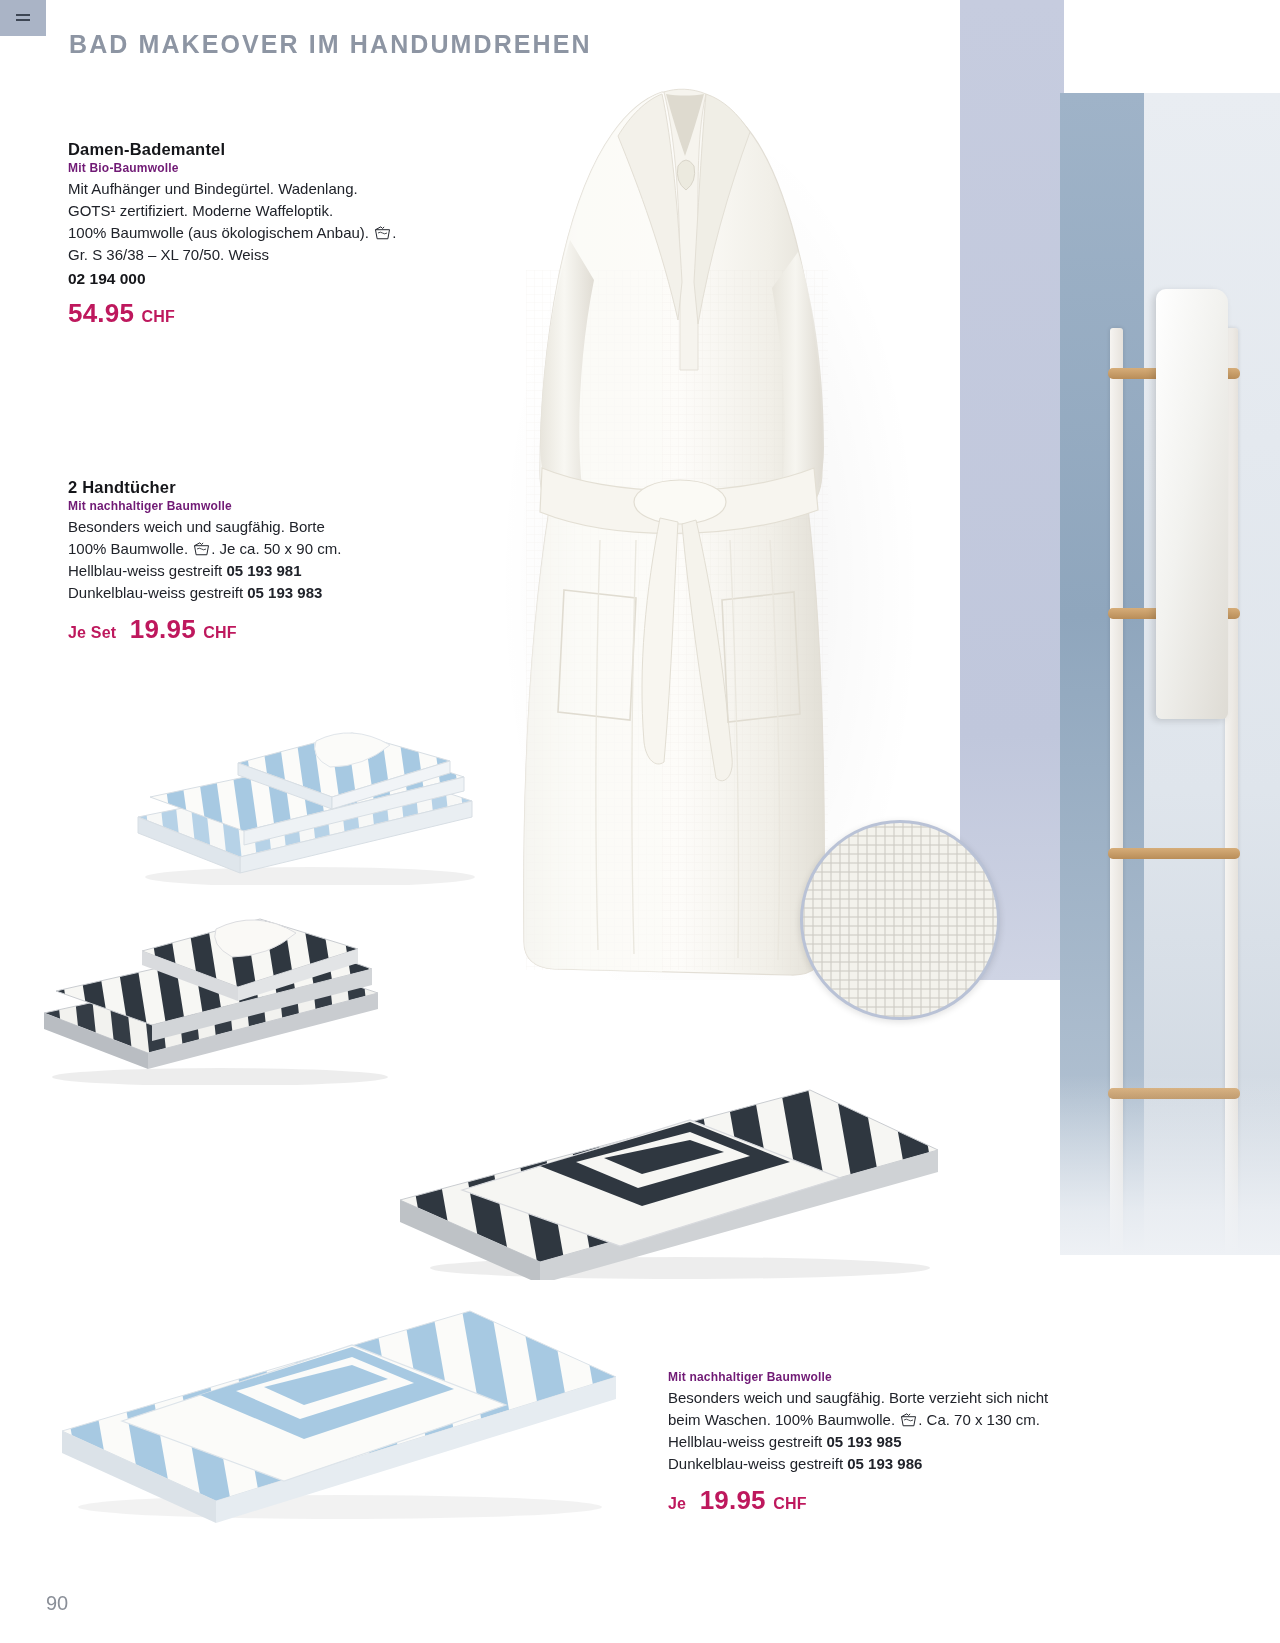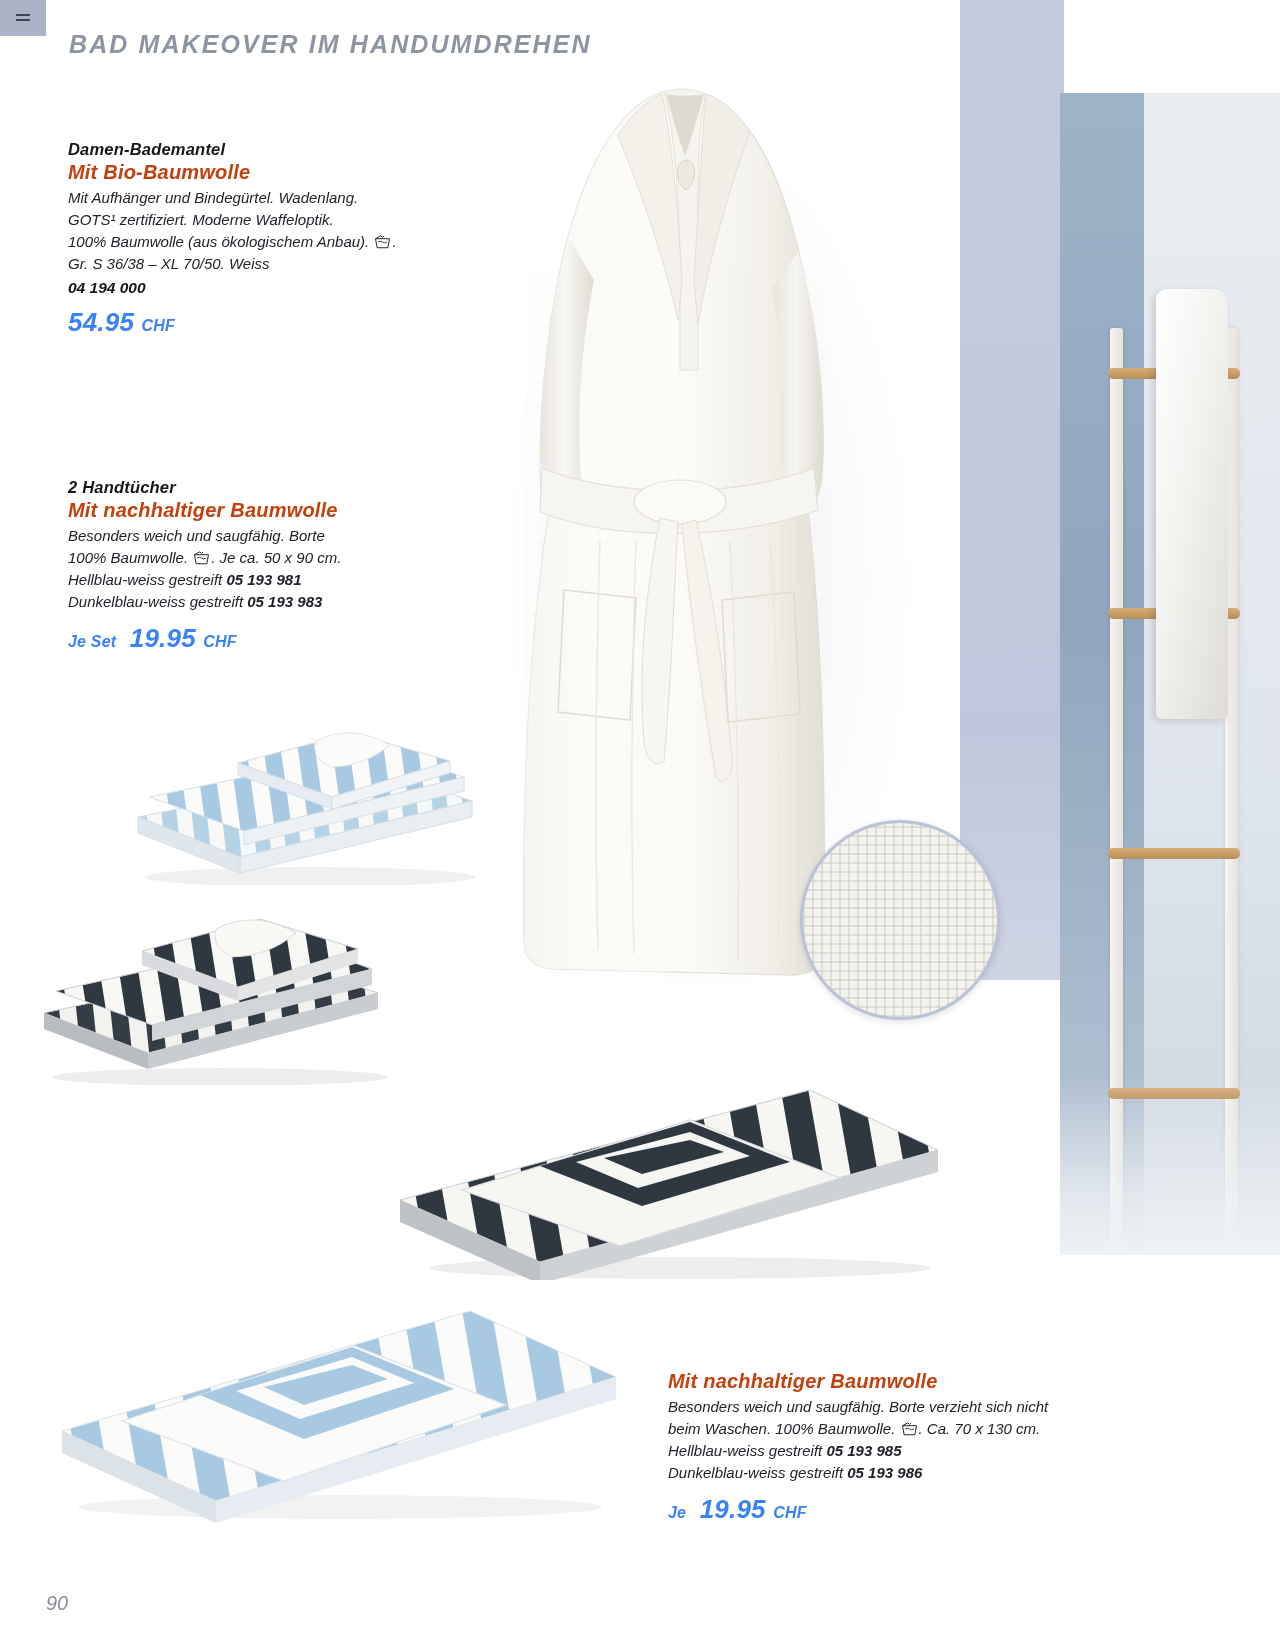--- a/index.html
+++ b/index.html
@@ -11,21 +11,20 @@
   body {
     font-family: "Liberation Sans", sans-serif;
     color: #1b1b1b;
   }
   .page {
     position: relative;
     width: 1280px;
     height: 1643px;
     overflow: hidden;
     background: #ffffff;
-    font-style: italic;
   }
 
   
   .right-photo {
     position: absolute;
     left: 1060px;
     top: 93px;
     width: 220px;
     height: 1162px;
     overflow: hidden;
@@ -106,33 +105,33 @@
     background: linear-gradient(180deg,#c6ccdf 0%, #c0c7dc 75%, #cfd4e4 100%);
   }
 
   
   .block { position: absolute; width: 420px; }
   .ttl {
     font-size: 16.5px; font-weight: 700; color: #15161a;
     letter-spacing: .2px; margin: 0 0 2px 0;
   }
   .sub {
-    font-size: 20px; font-weight: 700; color: #c2410c;
+    font-size: 12px; font-weight: 700; color: #701a75;
     letter-spacing: .2px; margin: 0 0 3px 0;
   }
   .desc {
     font-size: 15px; line-height: 22px; color: #20232a; font-weight: 400;
   }
   .desc .b { font-weight: 700; }
   .artnr {
     font-size: 15.5px; font-weight: 700; color: #15161a; margin-top: 4px;
   }
   .price {
     margin-top: 10px;
-    font-size: 26px; font-weight: 700; color: #3b82f6;
+    font-size: 26px; font-weight: 700; color: #be185d;
     letter-spacing: .2px;
   }
   .price .cur { font-size: 16px; font-weight: 700; }
   .price .pre { font-size: 16px; font-weight: 700; margin-right: 6px; }
   .wash-icon {
     display: inline-block;
     width: 17px; height: 14px;
     vertical-align: -2px;
     margin: 0 1px;
   }
@@ -288,21 +287,21 @@
       <div>
         <span>100% Baumwolle (aus ökologischem Anbau).</span>
         <svg class="wash-icon" viewBox="0 0 20 17">
           <path d="M1.5 4.5 L18.5 4.5 L16.5 15.5 L3.5 15.5 Z" fill="none" stroke="#20232a" stroke-width="1.2"></path>
           <path d="M1.5 4.5 L8 1 L10 3 L12 1.2" fill="none" stroke="#20232a" stroke-width="1.2"></path>
           <path d="M4.5 8.5 q3 -2 5.5 0 q2.5 2 5.5 0" fill="none" stroke="#20232a" stroke-width="1"></path>
         </svg><span>.</span>
       </div>
       <div>Gr. S 36/38 – XL 70/50. Weiss</div>
     </div>
-    <div class="artnr">04 194 000</div>
+    <div class="artnr">02 194 000</div>
     <div class="price">
       <span>54.95</span>
       <span class="cur">CHF</span>
     </div>
   </div>
 
   <div class="block" style="left:68px; top:478px;">
     <div class="ttl">2 Handtücher</div>
     <div class="sub">Mit nachhaltiger Baumwolle</div>
     <div class="desc">

